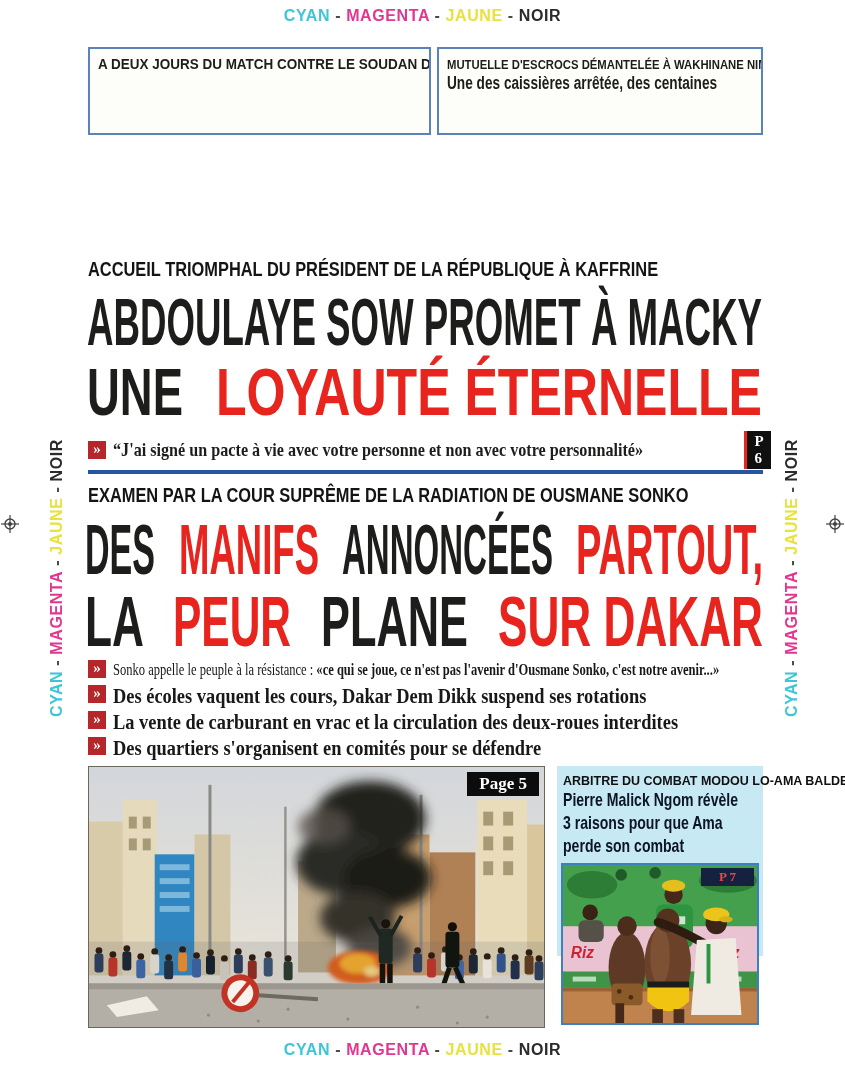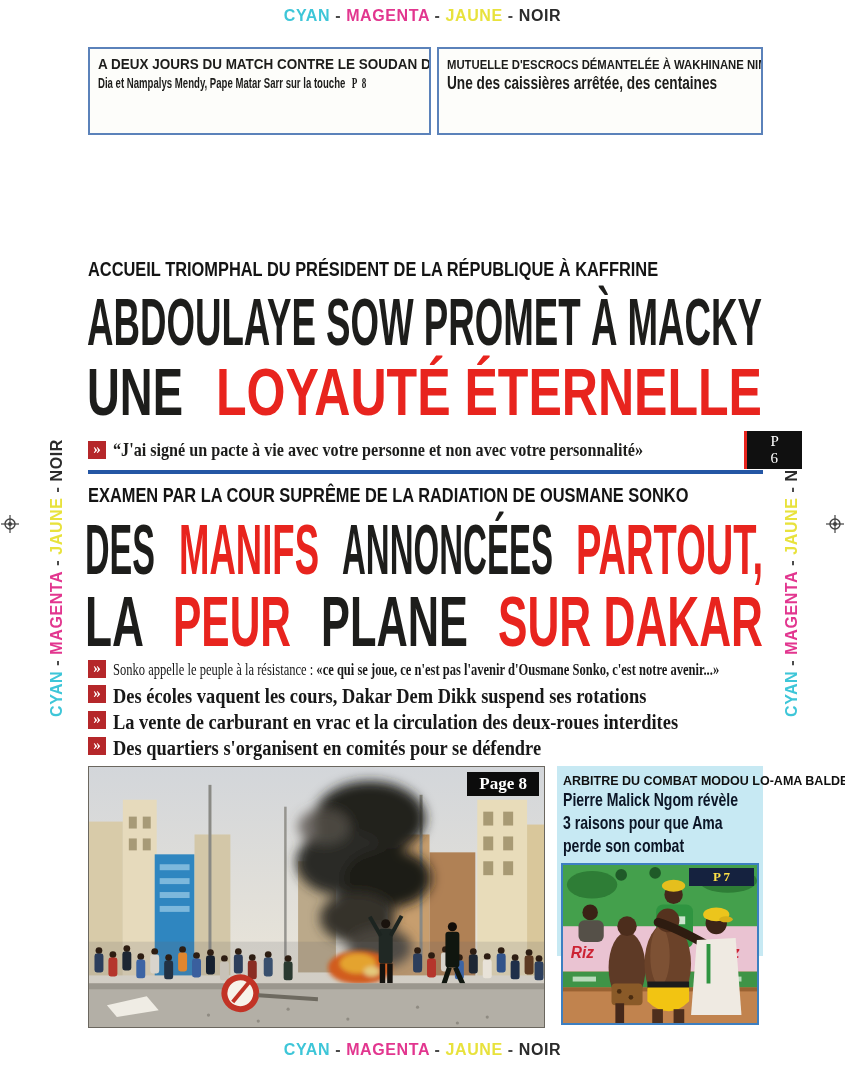--- a/index.html
+++ b/index.html
@@ -45,21 +45,21 @@
 
   .hl{position:absolute;left:85px;}
 
   
   .quoterow{position:absolute;left:88px;top:431px;width:675px;display:flex;align-items:center;gap:7px;}
   .bullet-ic{flex:0 0 auto;width:18px;height:18px;background:var(--bullet-red,#b5272a);color:#fff;
              font-size:15px;font-weight:bold;line-height:17px;text-align:center;font-family:"Liberation Serif",serif;}
   .quote-txt{font-family:"Liberation Serif",serif;font-weight:bold;font-size:19px;white-space:nowrap;
              transform:scaleX(.85);transform-origin:0 0;}
   .badge{display:inline-block;background:var(--badge-bg,#101010);color:#fff;font-family:"Liberation Serif",serif;
-         font-weight:normal;font-size:15px;padding:2px 24px;border-left:3px solid var(--brand-red,#e8241e);}
+         font-weight:bold;font-size:15px;padding:2px 8px;border-left:3px solid var(--brand-red,#e8241e);}
   .quoterow .badge{margin-left:auto;}
 
   .bluerule{position:absolute;left:88px;top:470px;width:675px;height:4px;background:var(--rule-blue,#2456a4);}
 
   
   .brow{position:absolute;left:88px;width:700px;display:flex;align-items:flex-start;gap:7px;}
   .brow .txt{font-family:"Liberation Serif",serif;font-weight:bold;font-size:20px;white-space:nowrap;
              transform:scaleX(.92);transform-origin:0 0;color:#181818;}
   .brow.b1 .txt{font-size:16.5px;transform:scaleX(.76);}
   .brow.b1 .lead{font-weight:normal;}
@@ -74,22 +74,22 @@
 
   
   .panel{position:absolute;left:557px;top:766px;width:206px;height:190px;background:var(--panel-cyan,#c7e9f3);
          box-sizing:border-box;padding:5px 6px;}
   .panel .kicker{font-size:12.5px;font-weight:bold;white-space:nowrap;transform:scaleX(.78);transform-origin:0 0;color:#101010;}
   .panel .hline{font-size:19px;font-weight:bold;line-height:1.2;white-space:nowrap;
                 transform:scaleX(.74);transform-origin:0 0;color:#0b1526;}
   .photo-wrestle{position:absolute;left:4px;top:97px;width:198px;height:162px;border:2px solid #3d7fc1;
                  box-sizing:border-box;overflow:hidden;background:#4a9a4e;}
   .photo-wrestle svg{display:block;width:100%;height:100%;}
-  .p7badge{position:absolute;top:3px;right:3px;background:#15223f;color:#fde047;
-           font-family:"Liberation Serif",serif;font-weight:bold;font-size:13px;padding:1px 24px;}
+  .p7badge{position:absolute;top:3px;right:3px;background:#15223f;color:#ef4444;
+           font-family:"Liberation Serif",serif;font-weight:bold;font-size:13px;padding:1px 18px;}
 </style>
 </head>
 <body>
 
 <div class="page">
 
   <div class="colorbar cb-top">
     <span class="w-cyan">CYAN</span>
     <span class="cb-sep">-</span>
     <span class="w-magenta">MAGENTA</span>
@@ -126,21 +126,20 @@
   </svg>
   <svg class="regmark rm-right" viewBox="0 0 18 18">
     <circle cx="9" cy="9" r="5" fill="none" stroke="#444" stroke-width="1.4"></circle>
     <circle cx="9" cy="9" r="2" fill="#444"></circle>
     <line x1="9" y1="0" x2="9" y2="18" stroke="#444" stroke-width="1.2"></line>
     <line x1="0" y1="9" x2="18" y2="9" stroke="#444" stroke-width="1.2"></line>
   </svg>
 
   <div class="topbox tb-left">
     <div><span class="cond kicker">A DEUX JOURS DU MATCH CONTRE LE SOUDAN DU SUD</span></div>
-    <div><span class="cond bodyline"><span>Dia et Nampalys Mendy, Pape Matar Sarr sur la touche</span><span class="pref">P 8</span></span></div>
   </div>
 
   <div class="topbox tb-right">
     <div><span class="cond kicker">MUTUELLE D'ESCROCS DÉMANTELÉE À WAKHINANE NIMZATH</span></div>
     <div><span class="cond bodyline">Une des caissières arrêtée, des centaines</span></div>
   </div>
 
 
 
   <div class="kickline k1">ACCUEIL TRIOMPHAL DU PRÉSIDENT DE LA RÉPUBLIQUE À KAFFRINE</div>
@@ -308,21 +307,21 @@
       <circle cx="170" cy="256" r="1.6" fill="#8f8b82"></circle>
         <circle cx="370" cy="258" r="1.6" fill="#8f8b82"></circle>
 
       <g transform="translate(152,228) rotate(-18)">
         <circle r="16" fill="#f7f3ea" stroke="#c23326" stroke-width="6"></circle>
         <line x1="-10" y1="6" x2="12" y2="-8" stroke="#c23326" stroke-width="4"></line>
       </g>
       <rect x="170" y="230" width="60" height="4" fill="#6e6a60" transform="rotate(4 200 232)"></rect>
       <polygon points="18,240 58,231 70,245 28,252" fill="#efece4"></polygon>
     </svg>
-    <div class="pagebadge">Page 8</div>
+    <div class="pagebadge">Page 5</div>
   </div>
 
   <div class="panel">
     <div><span class="kicker">ARBITRE DU COMBAT MODOU LO-AMA BALDE</span></div>
     <div class="hline">Pierre Malick Ngom révèle</div>
     <div class="hline">3 raisons pour que Ama</div>
     <div class="hline">perde son combat</div>
 
     <div class="photo-wrestle">
       <svg viewBox="0 0 200 160" preserveAspectRatio="none">

